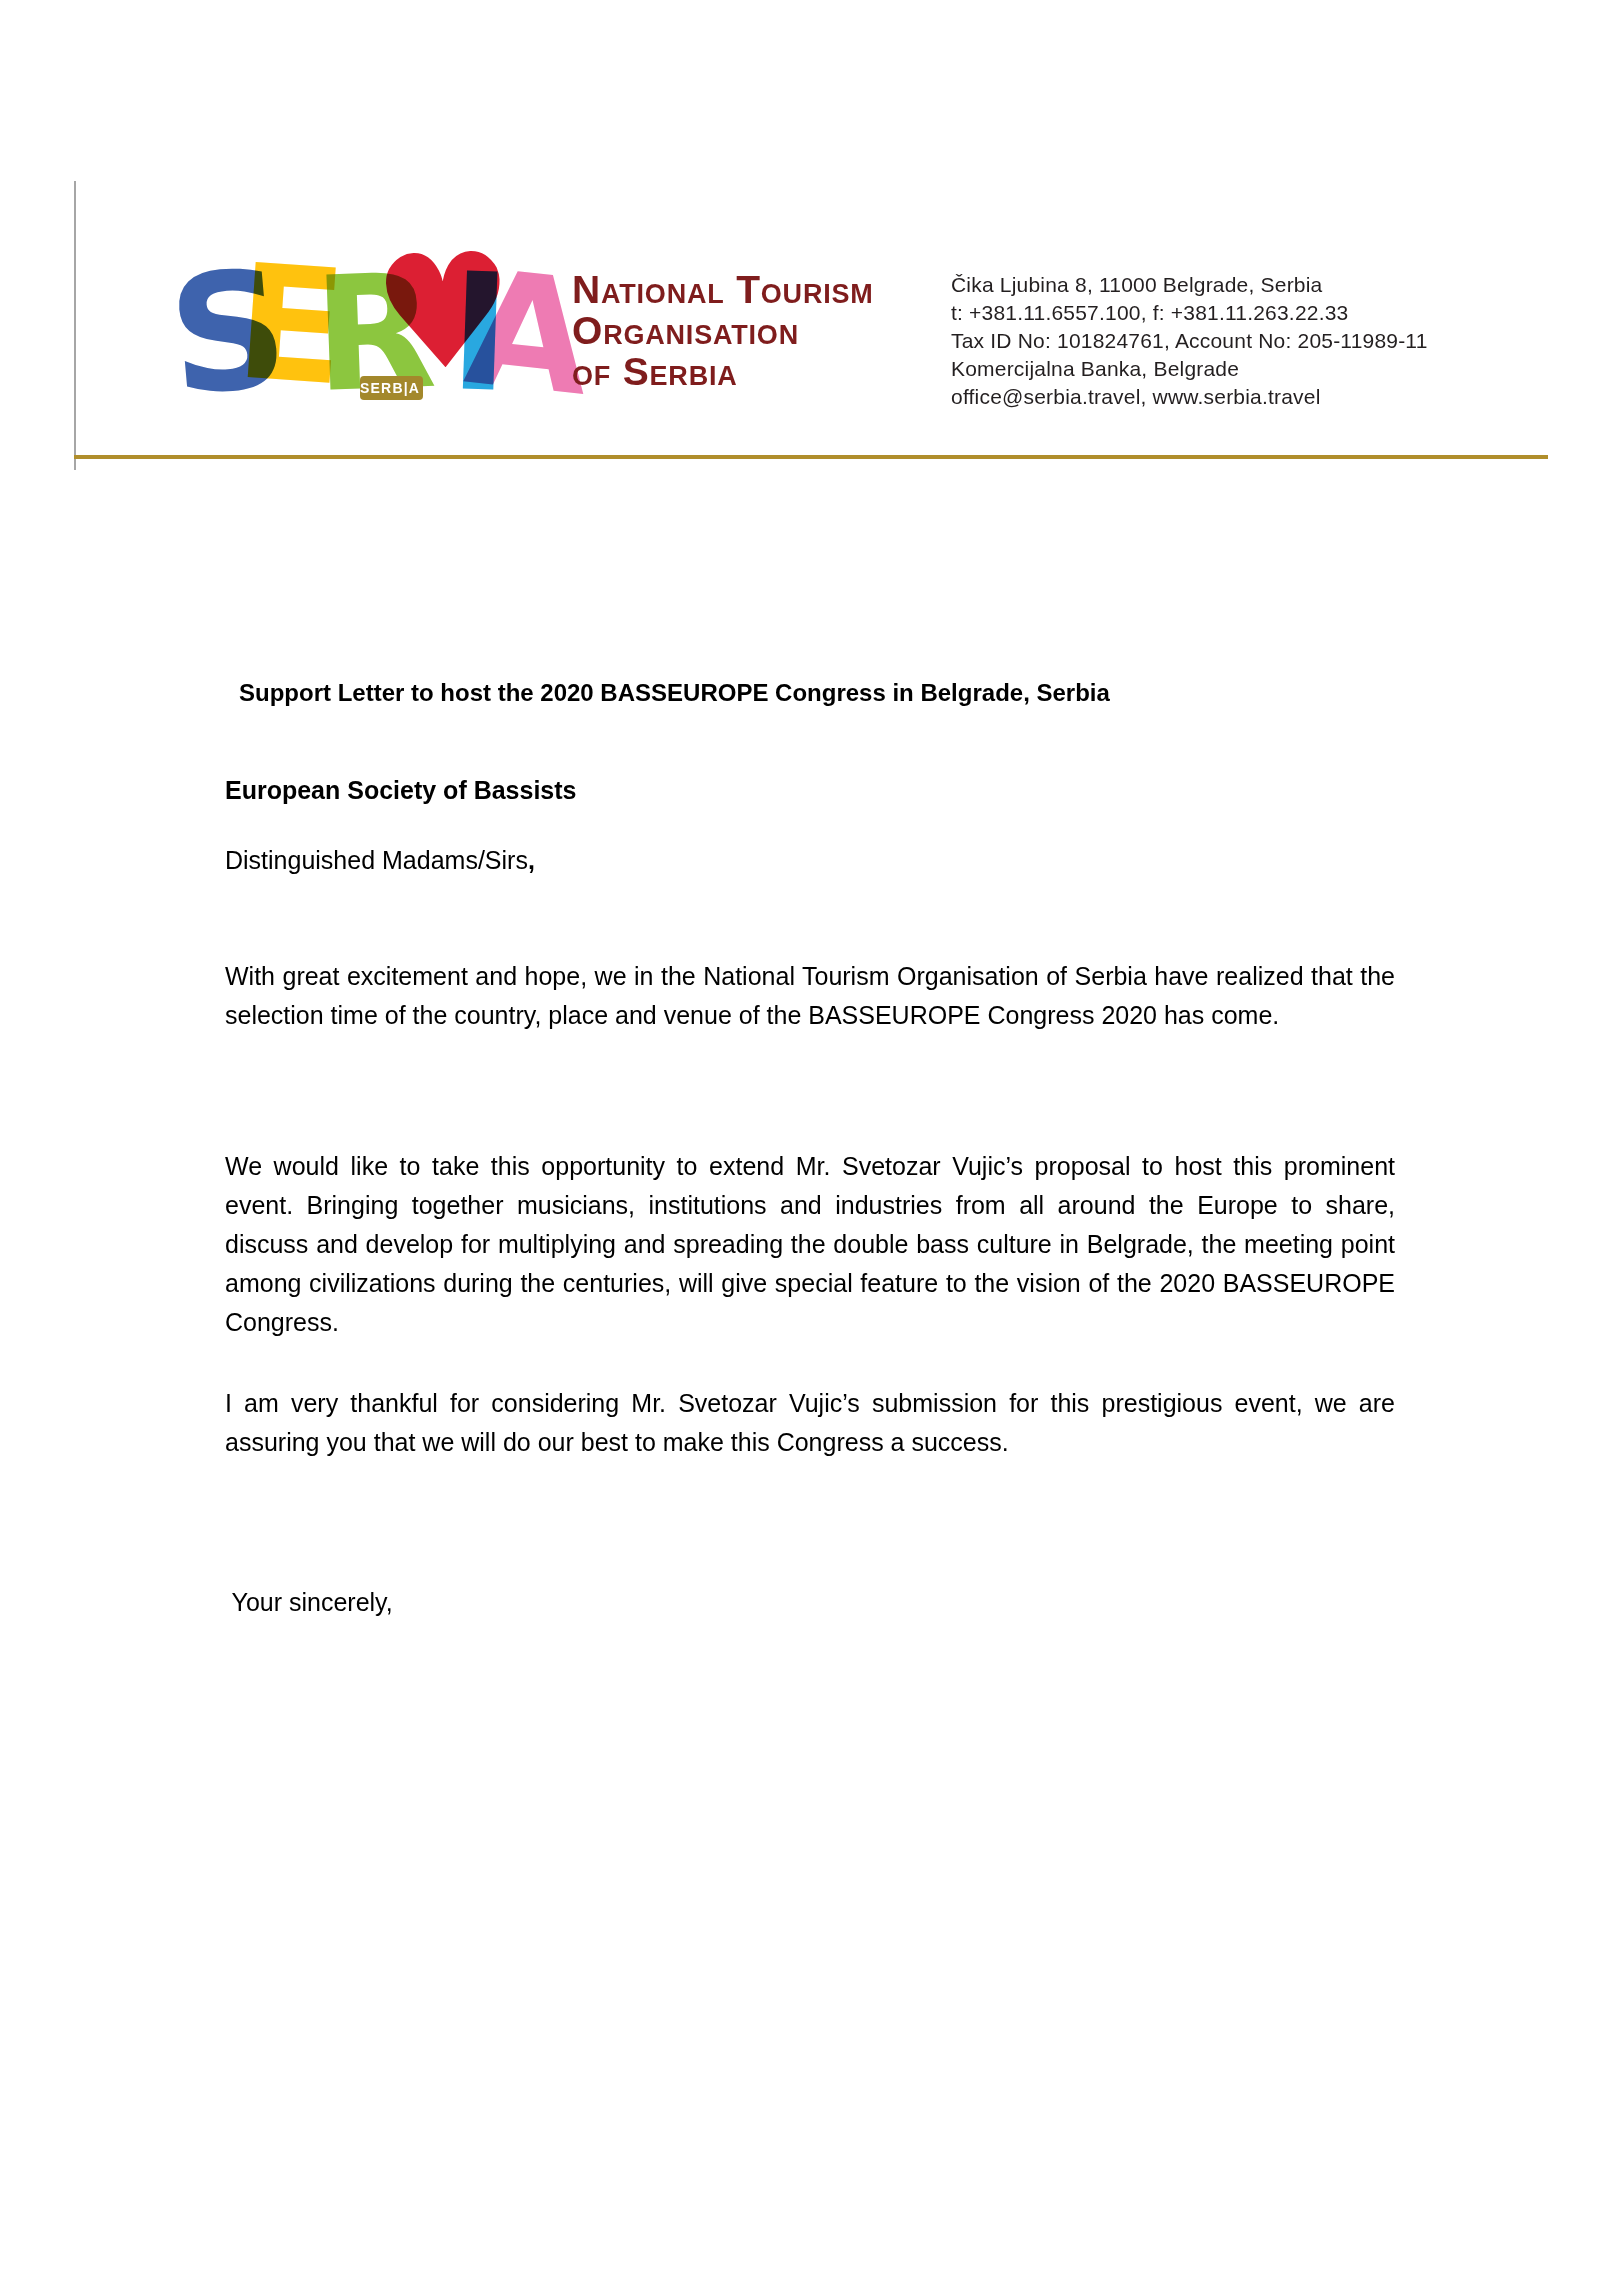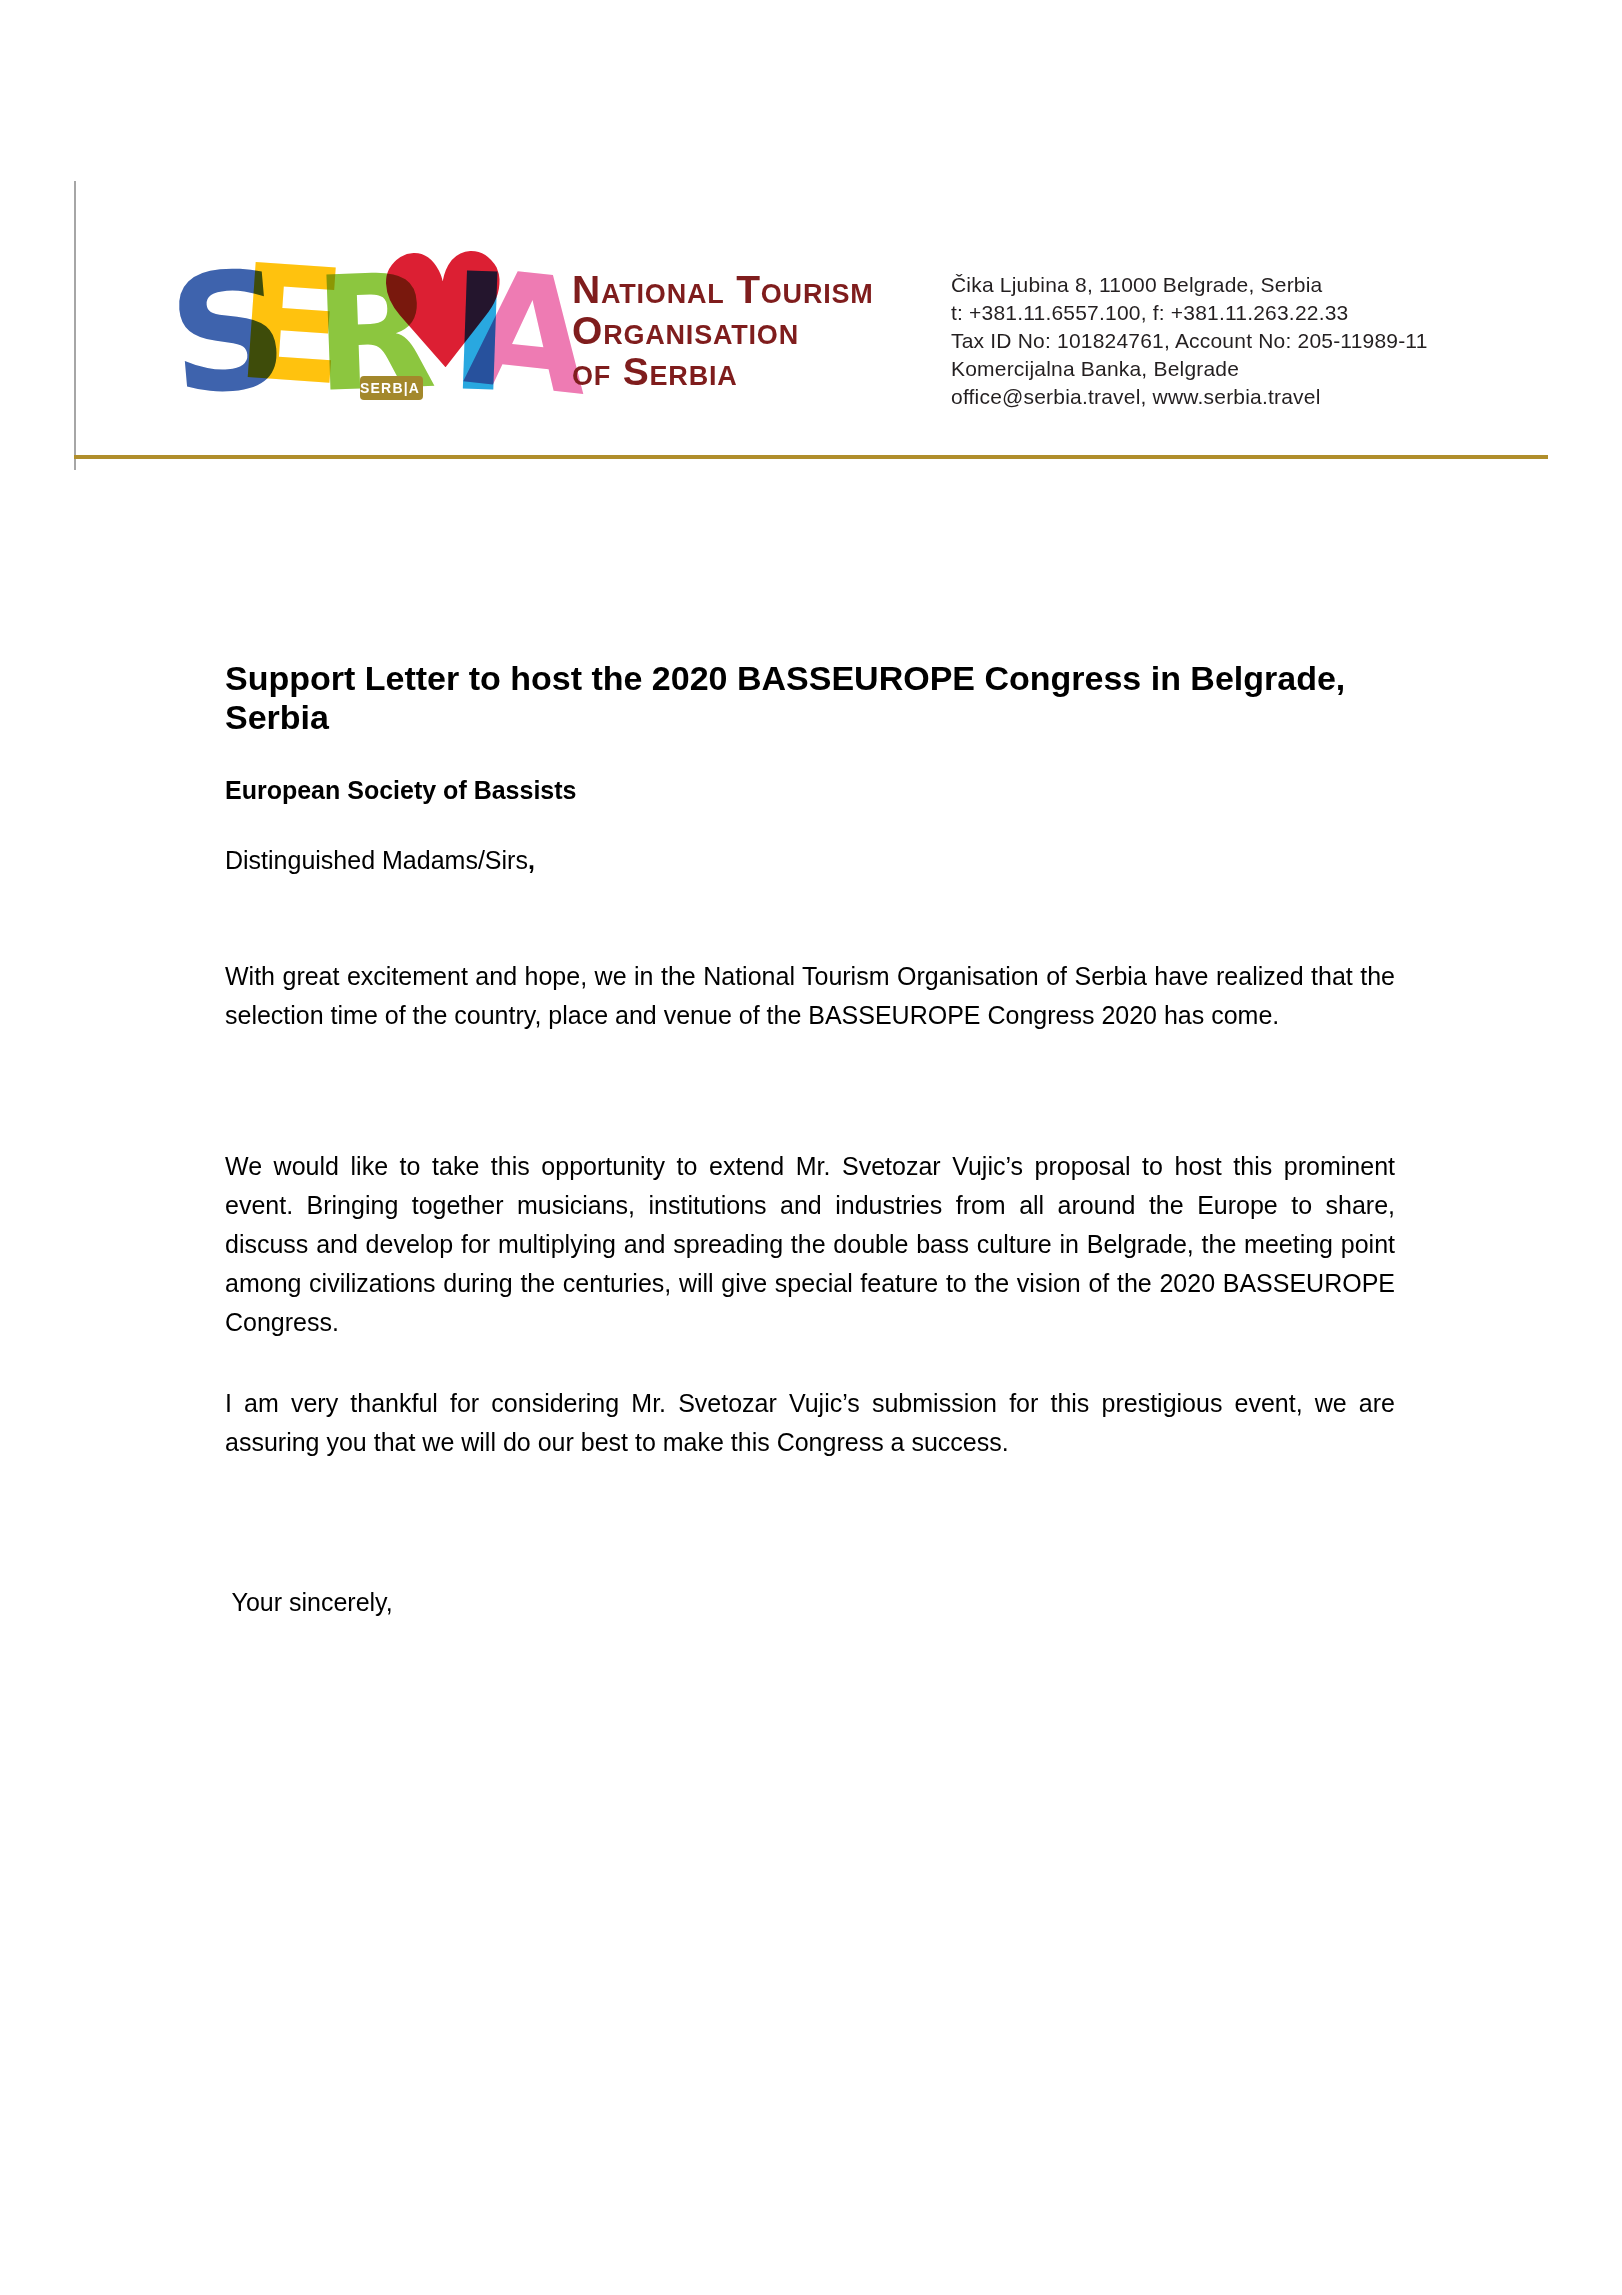--- a/index.html
+++ b/index.html
@@ -91,21 +91,21 @@
   .bold{font-weight:bold;}
   .para{margin:0; text-align:justify;}
   .pos-title{top:659px;}
   .pos-recipient{top:771px;}
   .pos-salutation{top:841px;}
   .pos-p1{top:957px;}
   .pos-p2{top:1114px;margin-top:33px;}
   .pos-p3{top:1384px;}
   .pos-closing{top:1583px; padding-left:6.5px;}
   .pos-signature{top:1697px;}
-  h1.btxt{margin:0; font-size:34px;}
+  h1.btxt{margin:14px; font-size:24px;}
 </style>
 </head>
 <body>
 
 <div class="page">
 
   <div class="abs vline"></div>
 
   <header>
     <div class="abs logo">

